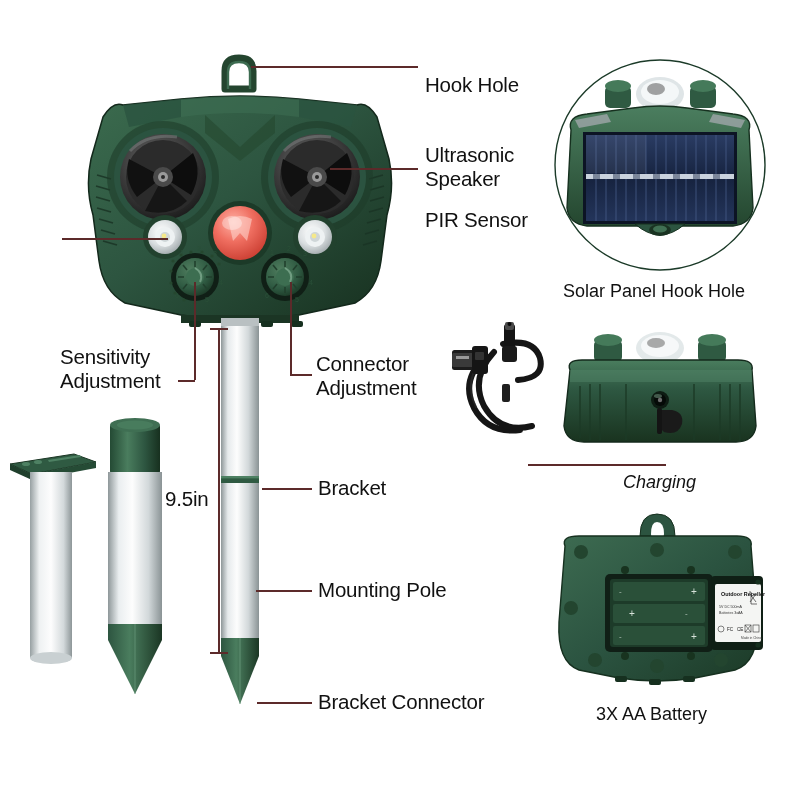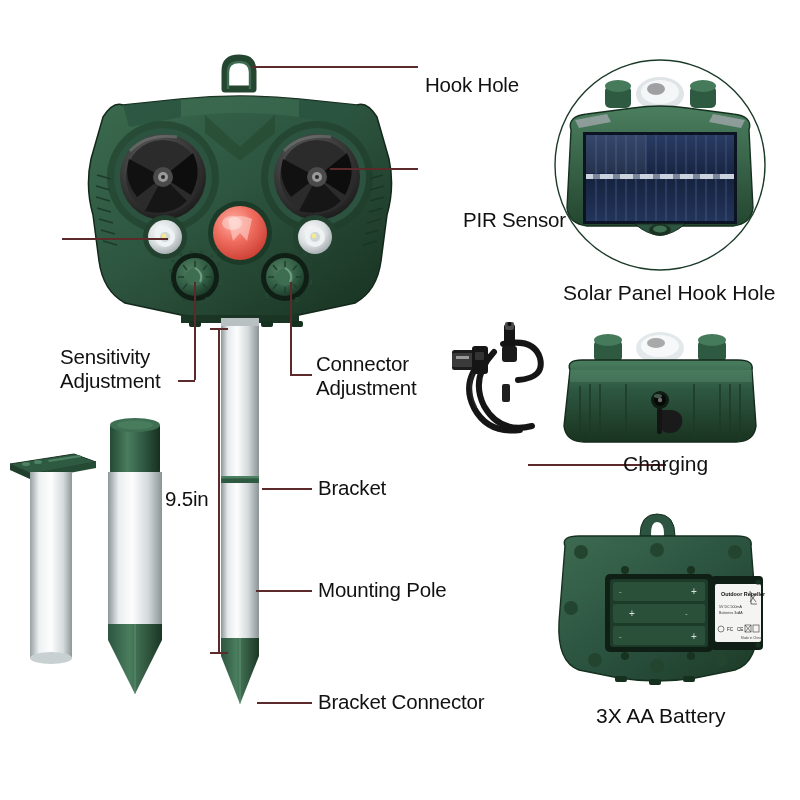--- a/index.html
+++ b/index.html
@@ -3,21 +3,21 @@
 <meta charset="utf-8">
 <style>
   html,body{margin:0;padding:0;background:#ffffff;}
   body{width:800px;height:800px;overflow:hidden;
        font-family:"Liberation Sans","DejaVu Sans",sans-serif;}
   #stage{position:relative;width:800px;height:800px;background:#fff;}
 
   .lbl{position:absolute;color:#111;font-size:20.5px;line-height:24px;
        letter-spacing:-0.2px;white-space:nowrap;font-weight:400;}
   .lbl.two{white-space:normal;line-height:24px;}
-  .cap{position:absolute;color:#111;font-size:21px;white-space:nowrap;}
+  .cap{position:absolute;color:#111;font-size:18px;white-space:nowrap;}
 
   .ln{position:absolute;background:#5c2a2a;}
   .lh{height:1.6px;}
   .lv{width:1.6px;}
 
   svg{display:block;overflow:visible;}
 </style>
 </head>
 <body>
 
@@ -562,22 +562,26 @@
     <div class="ln lv" style="left:218px;top:328px;height:325px;"></div>
     <div class="ln lh" style="left:210px;top:328px;width:18px;"></div>
     <div class="ln lh" style="left:210px;top:652px;width:18px;"></div>
     <div class="lbl" style="left:165px;top:468px;margin-top:19px;">9.5in</div>
   </div>
 
   <div class="lbl" style="left:425px;top:53px;margin-top:20px;">
     <span>Hook Hole</span>
   </div>
 
-
-  <div class="lbl" style="left:425px;top:208px;margin-left:38px;">
+  <div class="lbl two" style="left:425px;top:143px;">
+    <div>Ultrasonic</div>
+    <div>Speaker</div>
+  </div>
+
+  <div class="lbl" style="left:425px;top:208px;">
     <span>PIR Sensor</span>
   </div>
 
 
   <div class="lbl two" style="left:60px;top:336px;text-align:left;margin-top:9px;">
     <div>Sensitivity</div>
     <div>Adjustment</div>
   </div>
 
   <div class="lbl two" style="left:316px;top:352px;">
@@ -592,17 +596,17 @@
   <div class="lbl" style="left:318px;top:578px;">
     <span>Mounting Pole</span>
   </div>
 
   <div class="lbl" style="left:318px;top:690px;text-align:right;">
     <span>Bracket Connector</span>
   </div>
 
   <div class="cap" style="left:563px;top:281px;">Solar Panel Hook Hole</div>
 
-  <div class="cap" style="left:623px;top:452px;">Charging</div>
+  <div class="cap" style="left:623px;top:472px;font-style:italic;">Charging</div>
 
   <div class="cap" style="left:596px;top:704px;">3X AA Battery</div>
 
 </div>
 
 </body></html>

